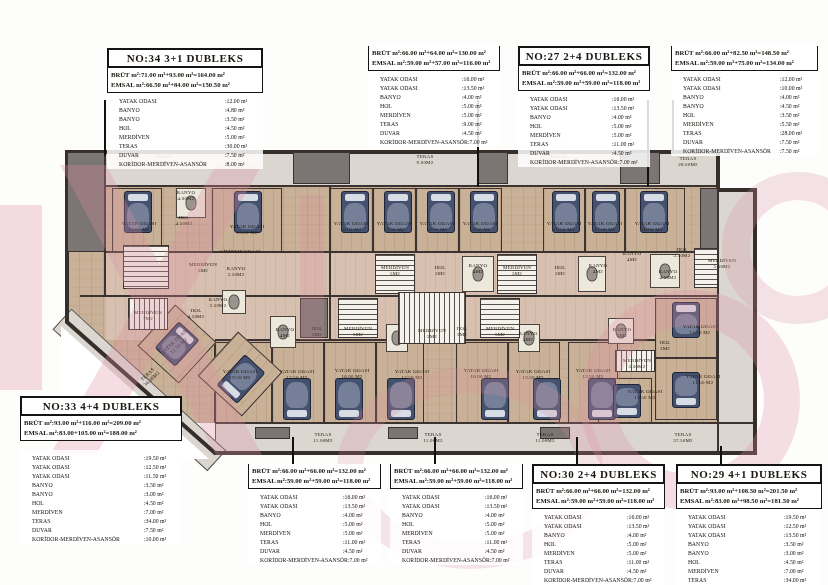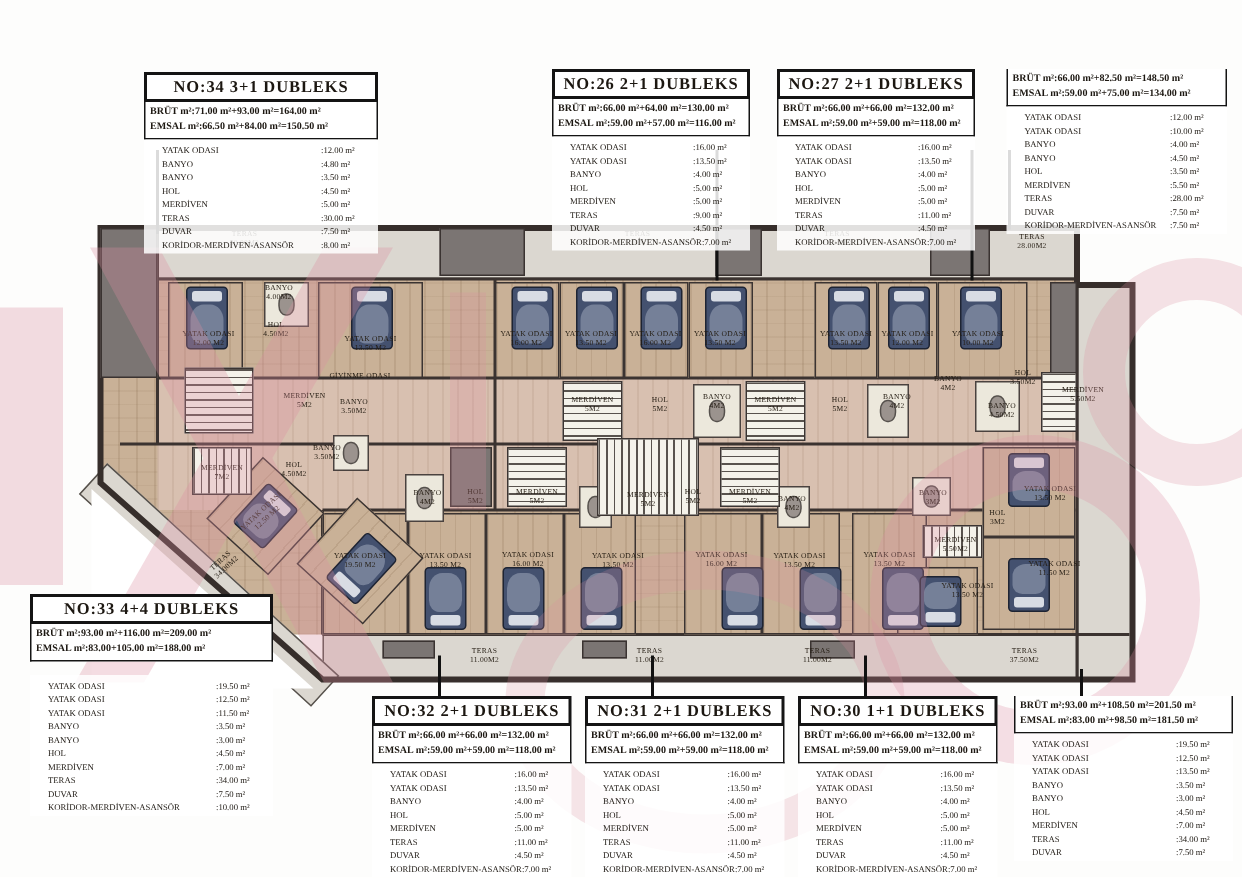--- a/index.html
+++ b/index.html
@@ -402,21 +402,21 @@
       <line x1="478" y1="100" x2="478" y2="187"></line>
       <line x1="648" y1="100" x2="648" y2="187"></line>
       <line x1="673" y1="100" x2="673" y2="153"></line>
       <line x1="293" y1="437" x2="293" y2="468"></line>
       <line x1="435" y1="437" x2="435" y2="468"></line>
       <line x1="577" y1="437" x2="577" y2="468"></line>
       <line x1="721" y1="446" x2="721" y2="468"></line>
     </g>
   </svg>
 
-  <div class="unit-box" style="left:96px;top:48px;width:156px;">
+  <div class="unit-box" style="left:107px;top:48px;width:156px;">
     <div class="unit-header">NO:34 3+1 DUBLEKS</div>
     <div class="unit-areas">
       <div>BRÜT m²:71.00 m²+93.00 m²=164.00 m²</div>
       <div>EMSAL m²:66.50 m²+84.00 m²=150.50 m²</div>
     </div>
     <div class="unit-rooms">
         <div class="room-row">
           <span>YATAK ODASI</span>
           <span class="val">:12.00 m²</span>
         </div>
@@ -445,21 +445,20 @@
           <span class="val">:7.50 m²</span>
         </div>
         <div class="room-row">
           <span>KORİDOR-MERDİVEN-ASANSÖR</span>
           <span class="val">:8.00 m²</span>
         </div>
       </div>
   </div>
 
   <div class="unit-box" style="left:368px;top:46px;width:132px;">
-    <div class="unit-header">NO:26 2+1 DUBLEKS</div>
     <div class="unit-areas">
       <div>BRÜT m²:66.00 m²+64.00 m²=130.00 m²</div>
       <div>EMSAL m²:59.00 m²+57.00 m²=116.00 m²</div>
     </div>
     <div class="unit-rooms">
         <div class="room-row">
           <span>YATAK ODASI</span>
           <span class="val">:16.00 m²</span>
         </div>
         <div class="room-row">
@@ -487,21 +486,21 @@
           <span class="val">:4.50 m²</span>
         </div>
         <div class="room-row">
           <span>KORİDOR-MERDİVEN-ASANSÖR</span>
           <span class="val">:7.00 m²</span>
         </div>
       </div>
   </div>
 
   <div class="unit-box" style="left:518px;top:46px;width:132px;">
-    <div class="unit-header">NO:27 2+1 DUBLEKS</div>
+    <div class="unit-header">NO:27 2+4 DUBLEKS</div>
     <div class="unit-areas">
       <div>BRÜT m²:66.00 m²+66.00 m²=132.00 m²</div>
       <div>EMSAL m²:59.00 m²+59.00 m²=118.00 m²</div>
     </div>
     <div class="unit-rooms">
         <div class="room-row">
           <span>YATAK ODASI</span>
           <span class="val">:16.00 m²</span>
         </div>
         <div class="room-row">
@@ -624,21 +623,20 @@
           <span class="val">:7.50 m²</span>
         </div>
         <div class="room-row">
           <span>KORİDOR-MERDİVEN-ASANSÖR</span>
           <span class="val">:10.00 m²</span>
         </div>
       </div>
   </div>
 
   <div class="unit-box" style="left:248px;top:464px;width:133px;">
-    <div class="unit-header">NO:32 2+1 DUBLEKS</div>
     <div class="unit-areas">
       <div>BRÜT m²:66.00 m²+66.00 m²=132.00 m²</div>
       <div>EMSAL m²:59.00 m²+59.00 m²=118.00 m²</div>
     </div>
     <div class="unit-rooms">
         <div class="room-row">
           <span>YATAK ODASI</span>
           <span class="val">:16.00 m²</span>
         </div>
         <div class="room-row">
@@ -666,21 +664,20 @@
           <span class="val">:4.50 m²</span>
         </div>
         <div class="room-row">
           <span>KORİDOR-MERDİVEN-ASANSÖR</span>
           <span class="val">:7.00 m²</span>
         </div>
       </div>
   </div>
 
   <div class="unit-box" style="left:390px;top:464px;width:133px;">
-    <div class="unit-header">NO:31 2+1 DUBLEKS</div>
     <div class="unit-areas">
       <div>BRÜT m²:66.00 m²+66.00 m²=132.00 m²</div>
       <div>EMSAL m²:59.00 m²+59.00 m²=118.00 m²</div>
     </div>
     <div class="unit-rooms">
         <div class="room-row">
           <span>YATAK ODASI</span>
           <span class="val">:16.00 m²</span>
         </div>
         <div class="room-row">
@@ -708,21 +705,21 @@
           <span class="val">:4.50 m²</span>
         </div>
         <div class="room-row">
           <span>KORİDOR-MERDİVEN-ASANSÖR</span>
           <span class="val">:7.00 m²</span>
         </div>
       </div>
   </div>
 
   <div class="unit-box" style="left:532px;top:464px;width:133px;">
-    <div class="unit-header">NO:30 1+1 DUBLEKS</div>
+    <div class="unit-header">NO:30 2+4 DUBLEKS</div>
     <div class="unit-areas">
       <div>BRÜT m²:66.00 m²+66.00 m²=132.00 m²</div>
       <div>EMSAL m²:59.00 m²+59.00 m²=118.00 m²</div>
     </div>
     <div class="unit-rooms">
         <div class="room-row">
           <span>YATAK ODASI</span>
           <span class="val">:16.00 m²</span>
         </div>
         <div class="room-row">
@@ -750,20 +747,21 @@
           <span class="val">:4.50 m²</span>
         </div>
         <div class="room-row">
           <span>KORİDOR-MERDİVEN-ASANSÖR</span>
           <span class="val">:7.00 m²</span>
         </div>
       </div>
   </div>
 
   <div class="unit-box" style="left:676px;top:464px;width:146px;">
+    <div class="unit-header">NO:29 4+1 DUBLEKS</div>
     <div class="unit-areas">
       <div>BRÜT m²:93.00 m²+108.50 m²=201.50 m²</div>
       <div>EMSAL m²:83.00 m²+98.50 m²=181.50 m²</div>
     </div>
     <div class="unit-rooms">
         <div class="room-row">
           <span>YATAK ODASI</span>
           <span class="val">:19.50 m²</span>
         </div>
         <div class="room-row">

